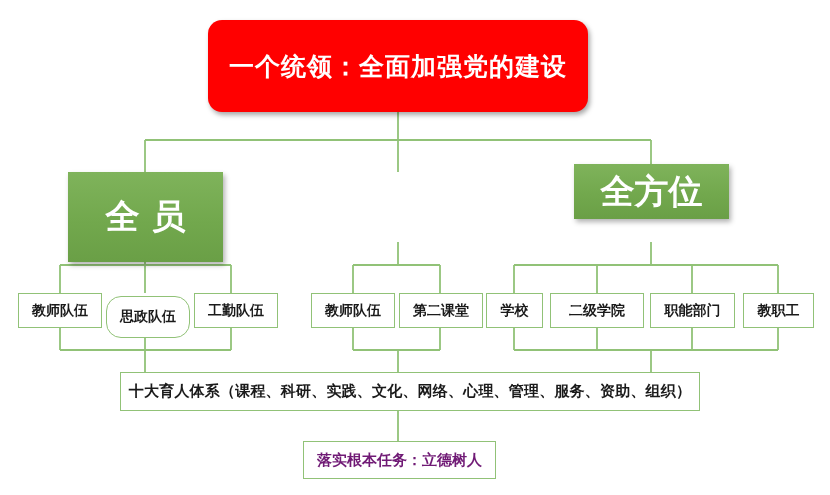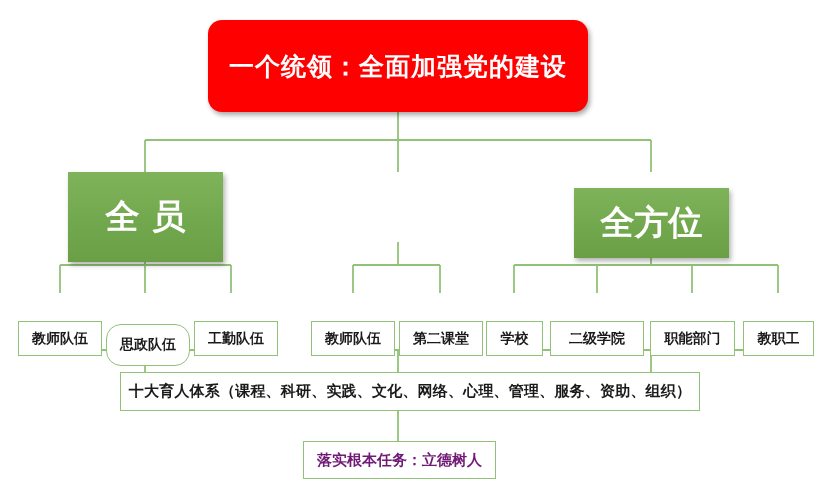--- a/index.html
+++ b/index.html
@@ -49,21 +49,20 @@
     font-weight: bold;
     box-shadow: 2px 3px 5px rgba(0,0,0,0.3);
   }
   
   .node-leaf {
     background: #ffffff;
     border: 1.6px solid #91C277;
     color: #1a1a1a;
     font-size: 14px;
     font-weight: bold;
-    margin-top: 28px;
   }
   .node-wide {
     background: #ffffff;
     border: 1.6px solid #91C277;
     color: #1a1a1a;
     font-size: 15px;
     font-weight: bold;
     letter-spacing: 0.2px;
   }
   .node-bottom {
@@ -128,21 +127,21 @@
 
       <path d="M398,411 L398,441"></path>
     </g>
   </svg>
 
   <div class="node node-root" style="left:208px; top:20px; width:380px; height:92px;">一个统领：全面加强党的建设</div>
 
   <div class="node node-pillar" style="left:68px; top:172px; width:155px; height:90px;">全  员</div>
 
 
-  <div class="node node-pillar" style="left:574px; top:188px; width:155px; height:70px;">全方位</div>
+  <div class="node node-pillar" style="left:574px; top:164px; width:155px; height:55px;">全方位</div>
 
   <div class="node node-leaf" style="left:18px; top:293px; width:84px; height:35px;">教师队伍</div>
 
   <div class="node node-leaf" style="left:106px; top:296px; width:84px; height:42px;border-radius:15px;">思政队伍</div>
 
   <div class="node node-leaf" style="left:194px; top:293px; width:84px; height:35px;">工勤队伍</div>
 
   <div class="node node-leaf" style="left:311px; top:293px; width:84px; height:35px;">教师队伍</div>
 
   <div class="node node-leaf" style="left:399px; top:293px; width:84px; height:35px;">第二课堂</div>

